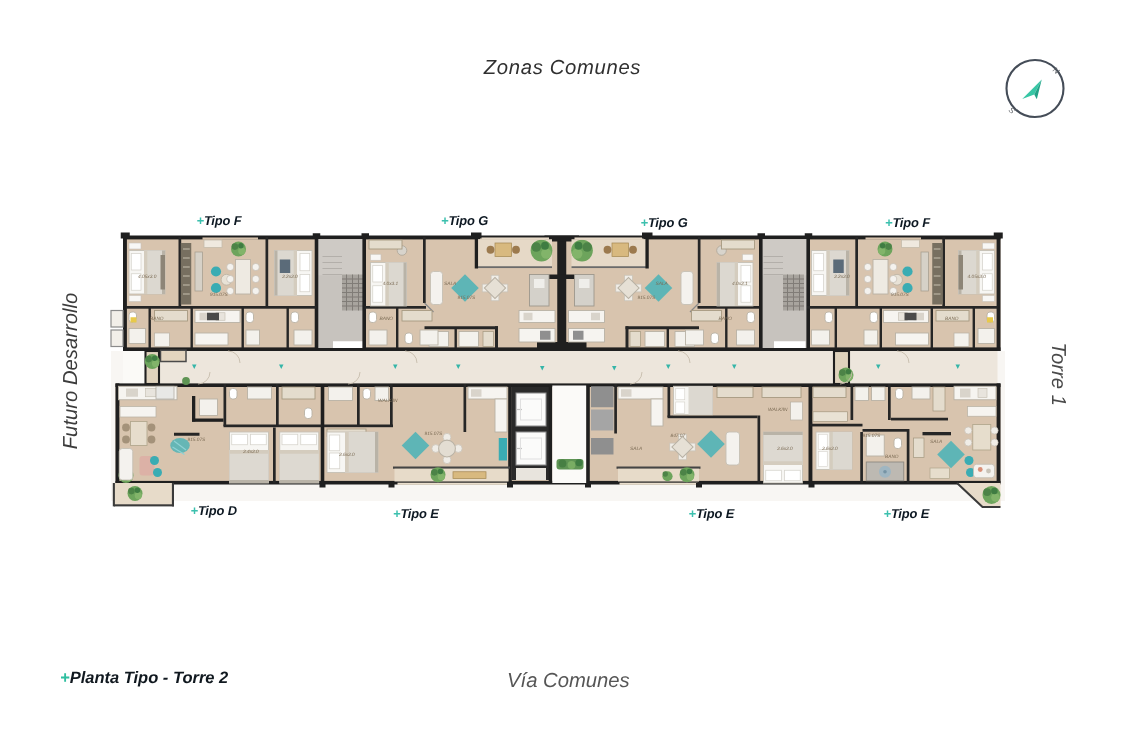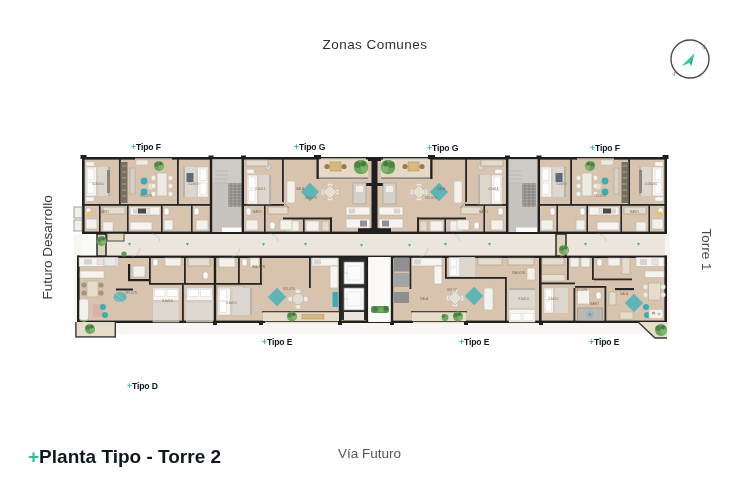--- a/index.html
+++ b/index.html
@@ -1,17 +1,17 @@
 <!DOCTYPE html>
 <html><head>
 <meta charset="utf-8">
 <style>
   html,body{margin:0;padding:0;background:#ffffff;}
   #page{position:relative;width:750px;height:500px;background:#ffffff;overflow:hidden;
-        font-family:"Liberation Sans", sans-serif;}
+        font-family:"Liberation Sans", sans-serif;font-style:italic;}
   svg{position:absolute;left:0;top:0;}
   .t{font-family:"Liberation Sans", sans-serif;text-align:center;}
 </style>
 </head>
 <body>
 <div id="page">
 <svg width="750" height="500" viewBox="0 0 750 500">
 <defs>
 
   <g id="bedv">
@@ -781,33 +781,33 @@
 </g>
 
 </svg>
 
 <div class="t" style="position:absolute;left:0;top:37px;width:750px;text-align:center;font-size:13.5px;letter-spacing:0.45px;color:#303030;">Zonas Comunes</div>
 
 <div class="t" style="position:absolute;left:-4px;top:241px;width:102px;transform:rotate(-90deg);transform-origin:center;font-size:13.5px;color:#3c3c3c;text-align:center;white-space:nowrap;">Futuro Desarrollo</div>
 
 <div class="t" style="position:absolute;left:683px;top:242px;width:46px;transform:rotate(90deg);transform-origin:center;font-size:13.5px;color:#4a4a4a;text-align:center;white-space:nowrap;">Torre 1</div>
 
-<div class="t" style="position:absolute;left:28px;top:446px;font-size:19px;font-weight:bold;color:#10181f;"><span style="color:#2fbfa0;">+</span>Planta Tipo - Torre 2</div>
-
-<div class="t" style="position:absolute;left:338px;top:446px;font-size:13.5px;color:#565656;">Vía Futuro</div>
+<div class="t" style="position:absolute;left:40px;top:446px;font-size:11px;font-weight:bold;color:#10181f;"><span style="color:#2fbfa0;">+</span>Planta Tipo - Torre 2</div>
+
+<div class="t" style="position:absolute;left:338px;top:446px;font-size:13.5px;color:#565656;">Vía Comunes</div>
 
 <div class="t" style="position:absolute;left:131px;top:142px;font-size:8.6px;font-weight:bold;color:#0d1822;letter-spacing:-0.1px;"><span style="color:#3cc0ae;">+</span>Tipo F</div>
 
 <div class="t" style="position:absolute;left:294px;top:142px;font-size:8.6px;font-weight:bold;color:#0d1822;letter-spacing:-0.1px;"><span style="color:#3cc0ae;">+</span>Tipo G</div>
 
 <div class="t" style="position:absolute;left:427px;top:143px;font-size:8.6px;font-weight:bold;color:#0d1822;letter-spacing:-0.1px;"><span style="color:#3cc0ae;">+</span>Tipo G</div>
 
 <div class="t" style="position:absolute;left:590px;top:143px;font-size:8.6px;font-weight:bold;color:#0d1822;letter-spacing:-0.1px;"><span style="color:#3cc0ae;">+</span>Tipo F</div>
 
-<div class="t" style="position:absolute;left:127px;top:335px;font-size:8.6px;font-weight:bold;color:#0d1822;letter-spacing:-0.1px;margin-top:46px;"><span style="color:#3cc0ae;">+</span>Tipo D</div>
+<div class="t" style="position:absolute;left:127px;top:335px;font-size:8.6px;font-weight:bold;color:#0d1822;letter-spacing:-0.1px;"><span style="color:#3cc0ae;">+</span>Tipo D</div>
 
 <div class="t" style="position:absolute;left:262px;top:337px;font-size:8.6px;font-weight:bold;color:#0d1822;letter-spacing:-0.1px;"><span style="color:#3cc0ae;">+</span>Tipo E</div>
 
 <div class="t" style="position:absolute;left:459px;top:337px;font-size:8.6px;font-weight:bold;color:#0d1822;letter-spacing:-0.1px;"><span style="color:#3cc0ae;">+</span>Tipo E</div>
 
 <div class="t" style="position:absolute;left:589px;top:337px;font-size:8.6px;font-weight:bold;color:#0d1822;letter-spacing:-0.1px;"><span style="color:#3cc0ae;">+</span>Tipo E</div>
 
 <svg width="80" height="80" viewBox="0 0 80 80" style="left:650px;top:19px;position:absolute;">
   <circle cx="40" cy="40" r="19" fill="#ffffff" stroke="#454d58" stroke-width="1.4"></circle>
   <polygon points="44.5,34 31.5,47 39.5,44" fill="#38c6a5"></polygon>

